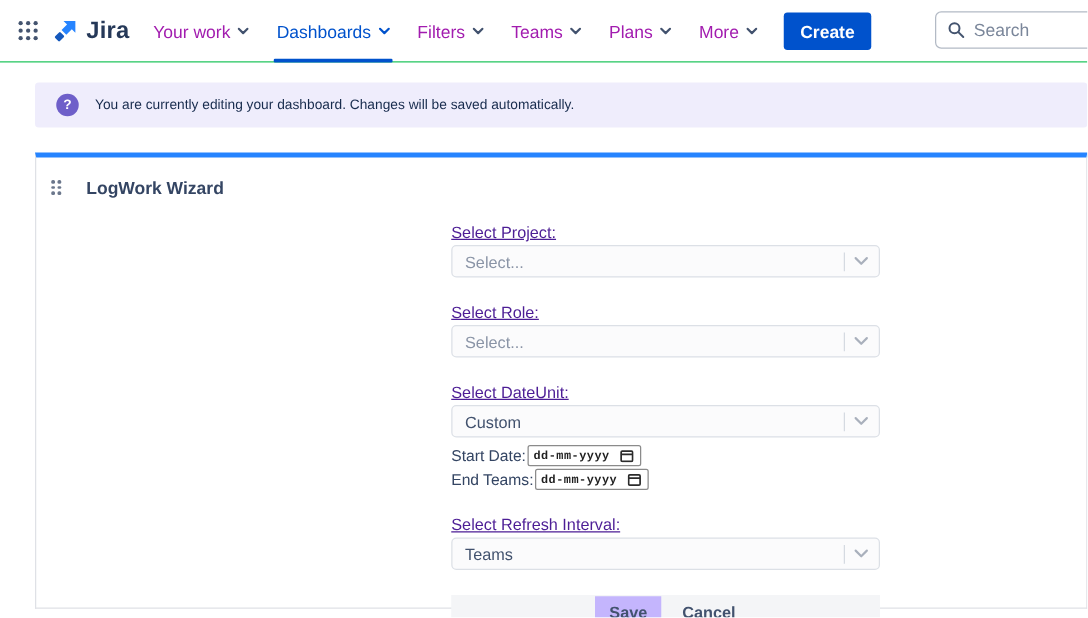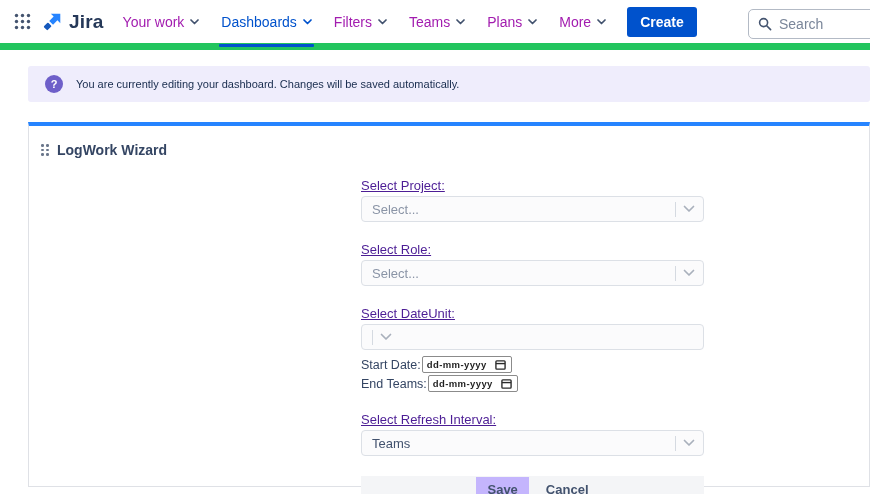--- a/index.html
+++ b/index.html
@@ -1,56 +1,56 @@
 <!DOCTYPE html>
 <html><head>
 <meta charset="utf-8">
 <style>
   * { margin:0; padding:0; box-sizing:border-box; }
   html,body { background:#fff; }
   body { font-family:"Liberation Sans", sans-serif; }
   .app { position:relative; width:870px; height:494px; overflow:hidden; background:#fff; }
 
   
-  .topnav { position:relative; display:flex; align-items:center; height:50px; padding-left:14px; border-bottom:7px solid #22c55e; }
+  .topnav { position:relative; display:flex; align-items:center; height:50px; padding-left:14px; border-bottom:1px solid #22c55e; }
   .appswitcher { background:none; border:none; margin-right:10px; cursor:pointer; display:flex; align-items:center; }
   .brand { display:flex; align-items:center; gap:5px; margin-right:8px; text-decoration:none; }
   .brandname { font-size:19px; font-weight:700; color:#253858; letter-spacing:.2px; }
   .navitems { display:flex; height:50px; align-items:stretch; }
   .navitem { position:relative; display:flex; align-items:center; gap:6px; padding:0 11px; font-size:14px; font-weight:500; color:#a21caf; text-decoration:none; cursor:pointer; }
   .navitem.active { color:#0052CC; }
   .navitem.active::after { content:""; position:absolute; left:9px; right:9px; bottom:0; height:3px; background:#0052CC; border-radius:1px; }
   .createbtn { margin-left:10px; background:#0052CC; color:#fff; border:none; border-radius:3px; padding:7px 13px; font-size:14px; font-weight:600; cursor:pointer; font-family:inherit; }
   .searchbox { position:absolute; left:748px; top:9px; width:150px; height:30px; border:1px solid #B3BAC5; border-radius:5px; display:flex; align-items:center; padding-left:9px; gap:7px; background:#fff; }
   .searchbox input { border:none; outline:none; background:transparent; font-size:14px; color:#42526E; width:95px; font-family:inherit; }
   .searchbox input::placeholder { color:#7A869A; }
 
   
   .banner { margin:16px 0 0 28px; width:842px; height:36px; background:#EFEDFC; border-radius:3px; display:flex; align-items:center; padding-left:17px; gap:13px; }
   .qicon { width:18px; height:18px; border-radius:50%; background:#6E5FC9; color:#fff; font-size:11px; font-weight:700; display:flex; align-items:center; justify-content:center; flex:0 0 auto; }
   .banner-msg { font-size:11px; color:#172B4D; }
 
   
   .panel { margin:20px 0 0 28px; width:842px; height:365px; background:#fff; border:1px solid #DFE1E6; border-top:4px solid #2684FF; }
-  .gheader { display:flex; align-items:center; gap:8px; padding:16px 0 0 12px; }
+  .gheader { display:flex; align-items:center; gap:20px; padding:16px 0 0 12px; }
   .draghandle { display:inline-grid; grid-template-columns:repeat(2,3px); grid-gap:2px; cursor:grab; }
   .draghandle i { width:2.5px; height:2.5px; border-radius:50%; background:#6B778C; }
   .gtitle { font-size:14px; font-weight:700; color:#344563; }
 
   .gform { width:343px; margin:15px 0 0 332px; }
   .flabel { font-size:13px; color:#4c1d95; margin:20px 0 3px;text-decoration:underline; }
   .select { height:26px; border:1px solid #DCE0E6; border-radius:4px; background:#FBFBFC; display:flex; align-items:center; padding:0 8px 0 10px; cursor:pointer; }
   .select .ph { flex:1; font-size:13px; color:#8A94A6; }
   .select .val { flex:1; font-size:13px; color:#42526E; }
   .sep { width:1px; height:15px; background:#D5DAE1; margin-right:7px; }
 
   .daterow { display:flex; align-items:center; margin-top:6px; font-size:12.5px; color:#344563; }
   .daterow.second { margin-top:2px; }
   .dateinput { display:inline-flex; align-items:center; gap:8px; border:1px solid #8B8B8B; border-radius:2px; height:17px; padding:0 5px 0 4px; background:#fff; margin-left:1px; cursor:pointer; }
-  .dateval { font-family:Liberation Sans, sans-serif; font-size:9.5px; font-weight:bold; color:#1f1f1f; letter-spacing:.4px; }
+  .dateval { font-family:Liberation Mono, monospace; font-size:9.5px; font-weight:bold; color:#1f1f1f; letter-spacing:.4px; }
 
   .footerbar { margin-top:20px; height:27px; background:#F4F5F7; display:flex; align-items:center; justify-content:center; gap:17px; }
   .savebtn { background:#c4b5fd; border:none; padding:5px 11px; font-size:13px; font-weight:600; color:#42526E; cursor:pointer; font-family:inherit; }
   .cancellink { font-size:13px; font-weight:600; color:#42526E; text-decoration:none; cursor:pointer; }
 </style>
 </head>
 <body>
 
 <div class="app">
 
@@ -164,20 +164,21 @@
       <div class="select">
         <span class="ph">Select...</span>
         <span class="sep"></span>
         <svg width="12" height="8" viewBox="0 0 12 8">
             <path d="M1.5 1.5 L6 6 L10.5 1.5" fill="none" stroke="#A9B0BC" stroke-width="1.7" stroke-linecap="round" stroke-linejoin="round"></path>
           </svg>
       </div>
 
       <div class="flabel">Select DateUnit:</div>
       <div class="select">
+        <span class="val">Custom</span>
         <span class="sep"></span>
         <svg width="12" height="8" viewBox="0 0 12 8">
             <path d="M1.5 1.5 L6 6 L10.5 1.5" fill="none" stroke="#A9B0BC" stroke-width="1.7" stroke-linecap="round" stroke-linejoin="round"></path>
           </svg>
       </div>
 
       <div class="daterow">
         <span>Start Date:</span>
         <span class="dateinput">
           <span class="dateval">dd-mm-yyyy</span>

